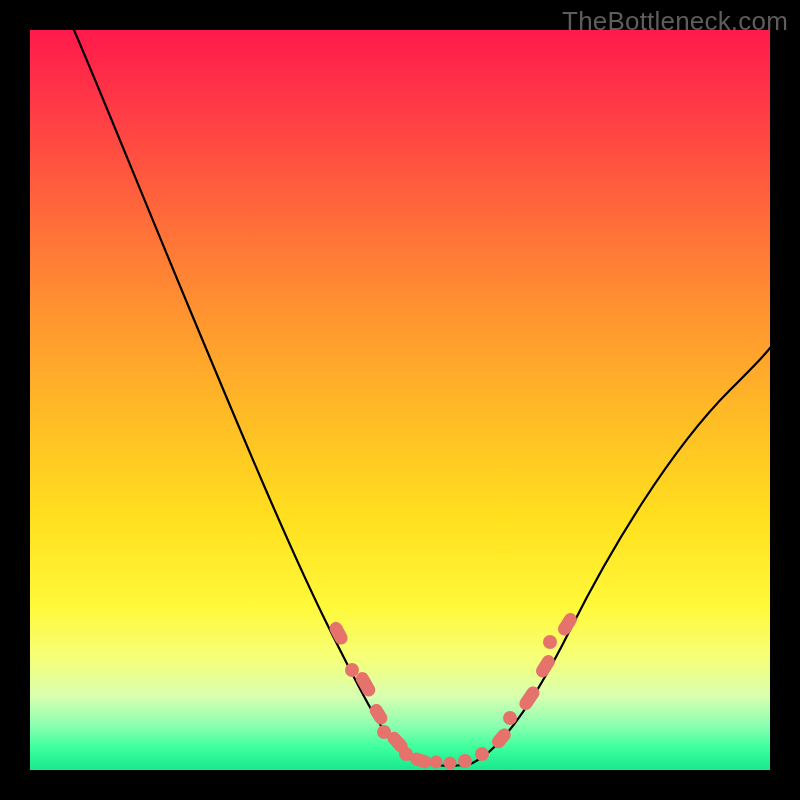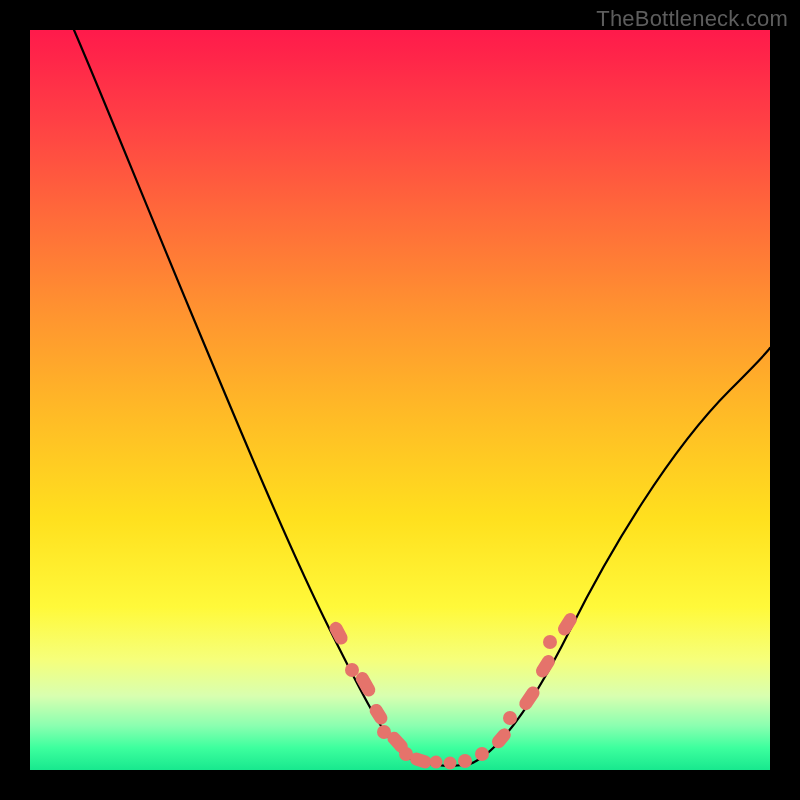--- a/index.html
+++ b/index.html
@@ -30,21 +30,21 @@
       #8bffb0 94%,
       #3dff9e 97%,
       #18e88e 100%
     );
   }
   .watermark {
     position: absolute;
     top: 6px;
     right: 12px;
     color: #5d5d5d;
-    font-size: 22px;
+    font-size: 26px;
     letter-spacing: 0.2px;
     font-weight: 500;
     user-select: none;
   }
   svg.plot {
     position: absolute;
     left: 0;
     top: 0;
     width: 740px;
     height: 740px;

